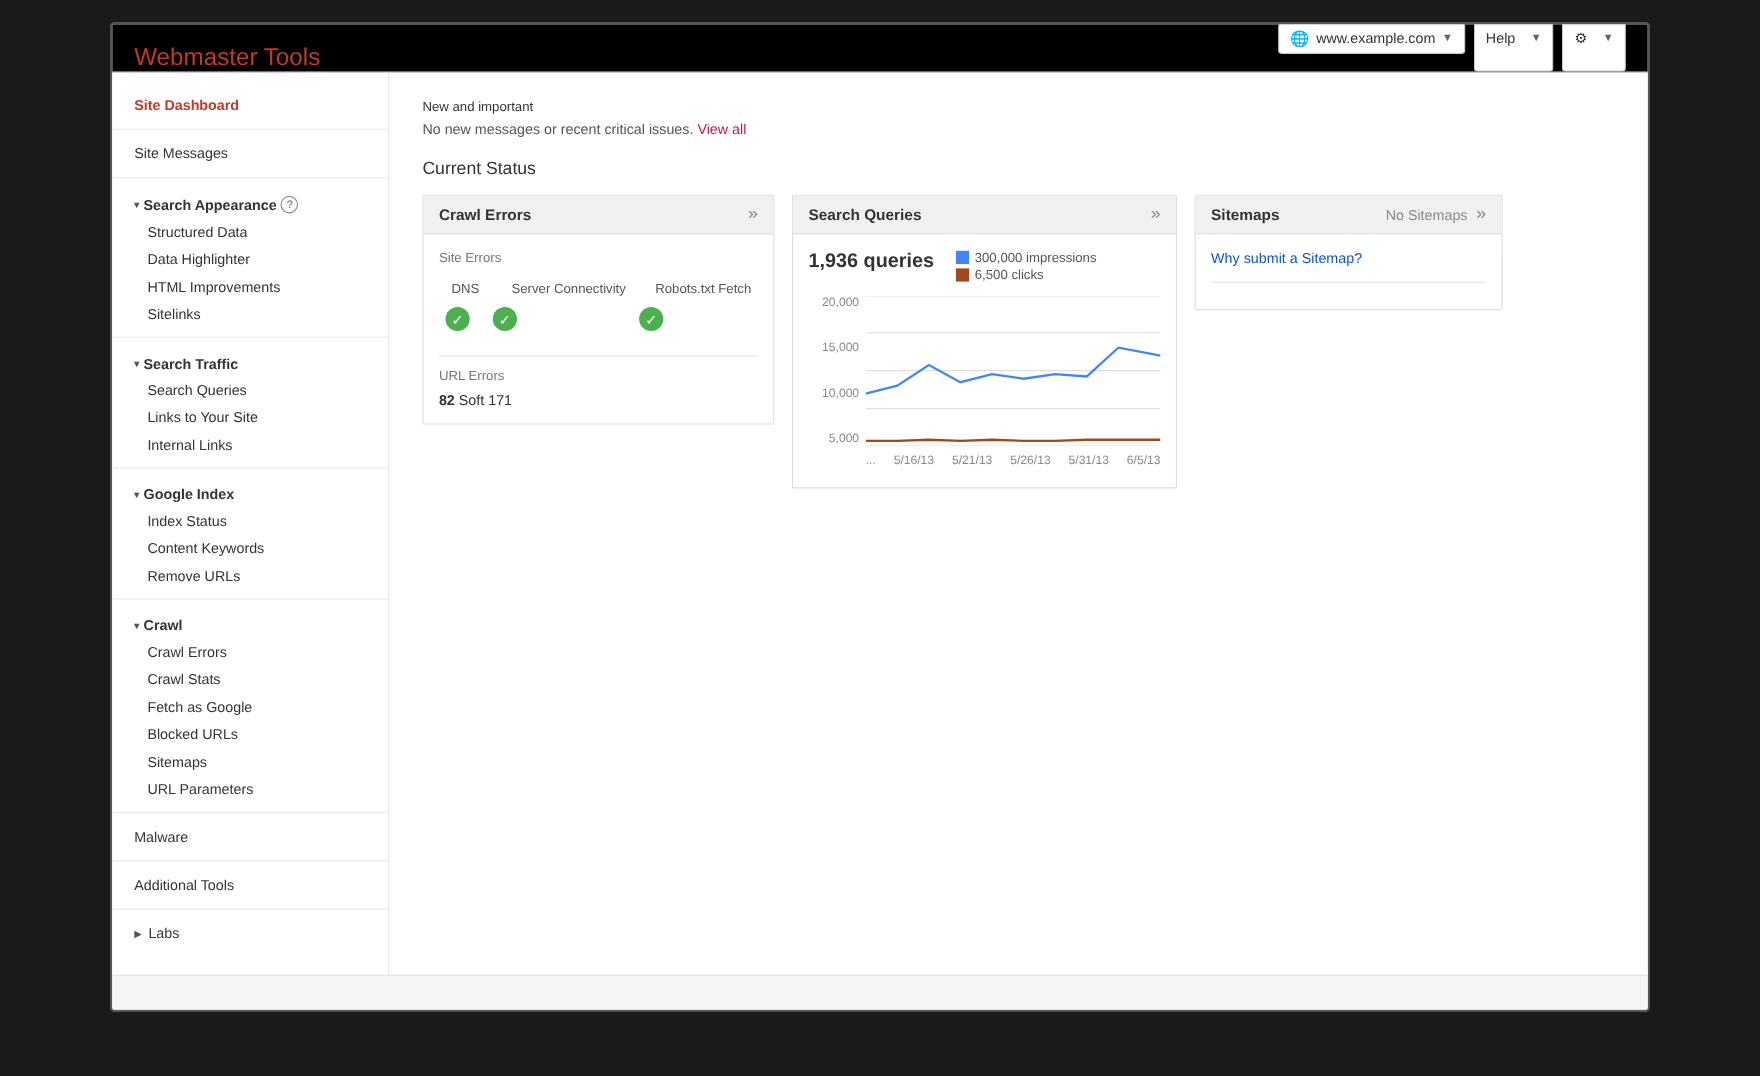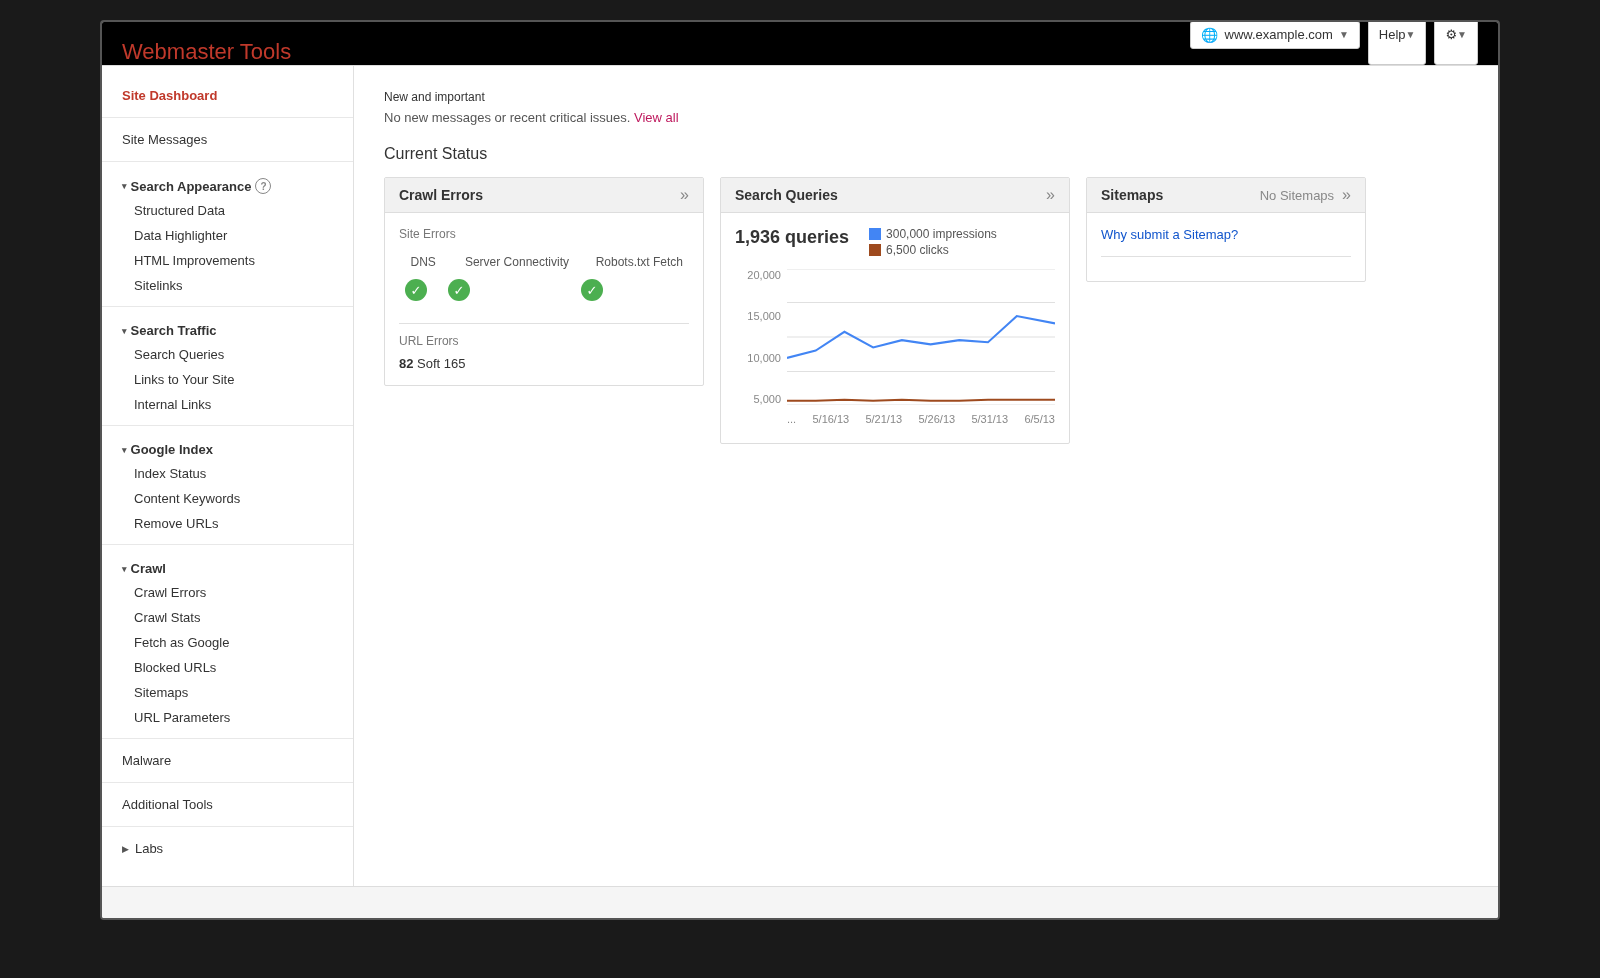--- a/index.html
+++ b/index.html
@@ -54,21 +54,21 @@
       font-size: 14px;
     }
     .help-btn, .settings-btn {
       display: flex;
       align-items: center;
       border: 1px solid #ccc;
       border-radius: 3px;
       padding: 22px 10px;
       background: #fff;
       cursor: pointer;
-      gap: 0;
+      gap: 14px;
       font-size: 13px;
       color: #333;
     }
     .chevron {
       font-size: 10px;
       color: #666;
     }
     
     .main-layout {
       display: flex;
@@ -464,21 +464,21 @@
                   <td><span class="check-icon">✓</span></td>
                   <td><span class="check-icon">✓</span></td>
                   <td><span class="check-icon">✓</span></td>
                 </tr>
               </tbody>
             </table>
             <hr class="url-errors-divider">
             <div class="url-errors-label">URL Errors</div>
             <div>
               <span class="url-error-value">82</span>
-              <span>Soft 165</span>
+              <span>Soft 171</span>
             </div>
           </div>
         </div>
 
         <div class="card queries-card">
           <div class="card-header">
             <span class="card-header-title">Search Queries</span>
             <span class="card-expand">»</span>
           </div>
           <div class="card-body">

